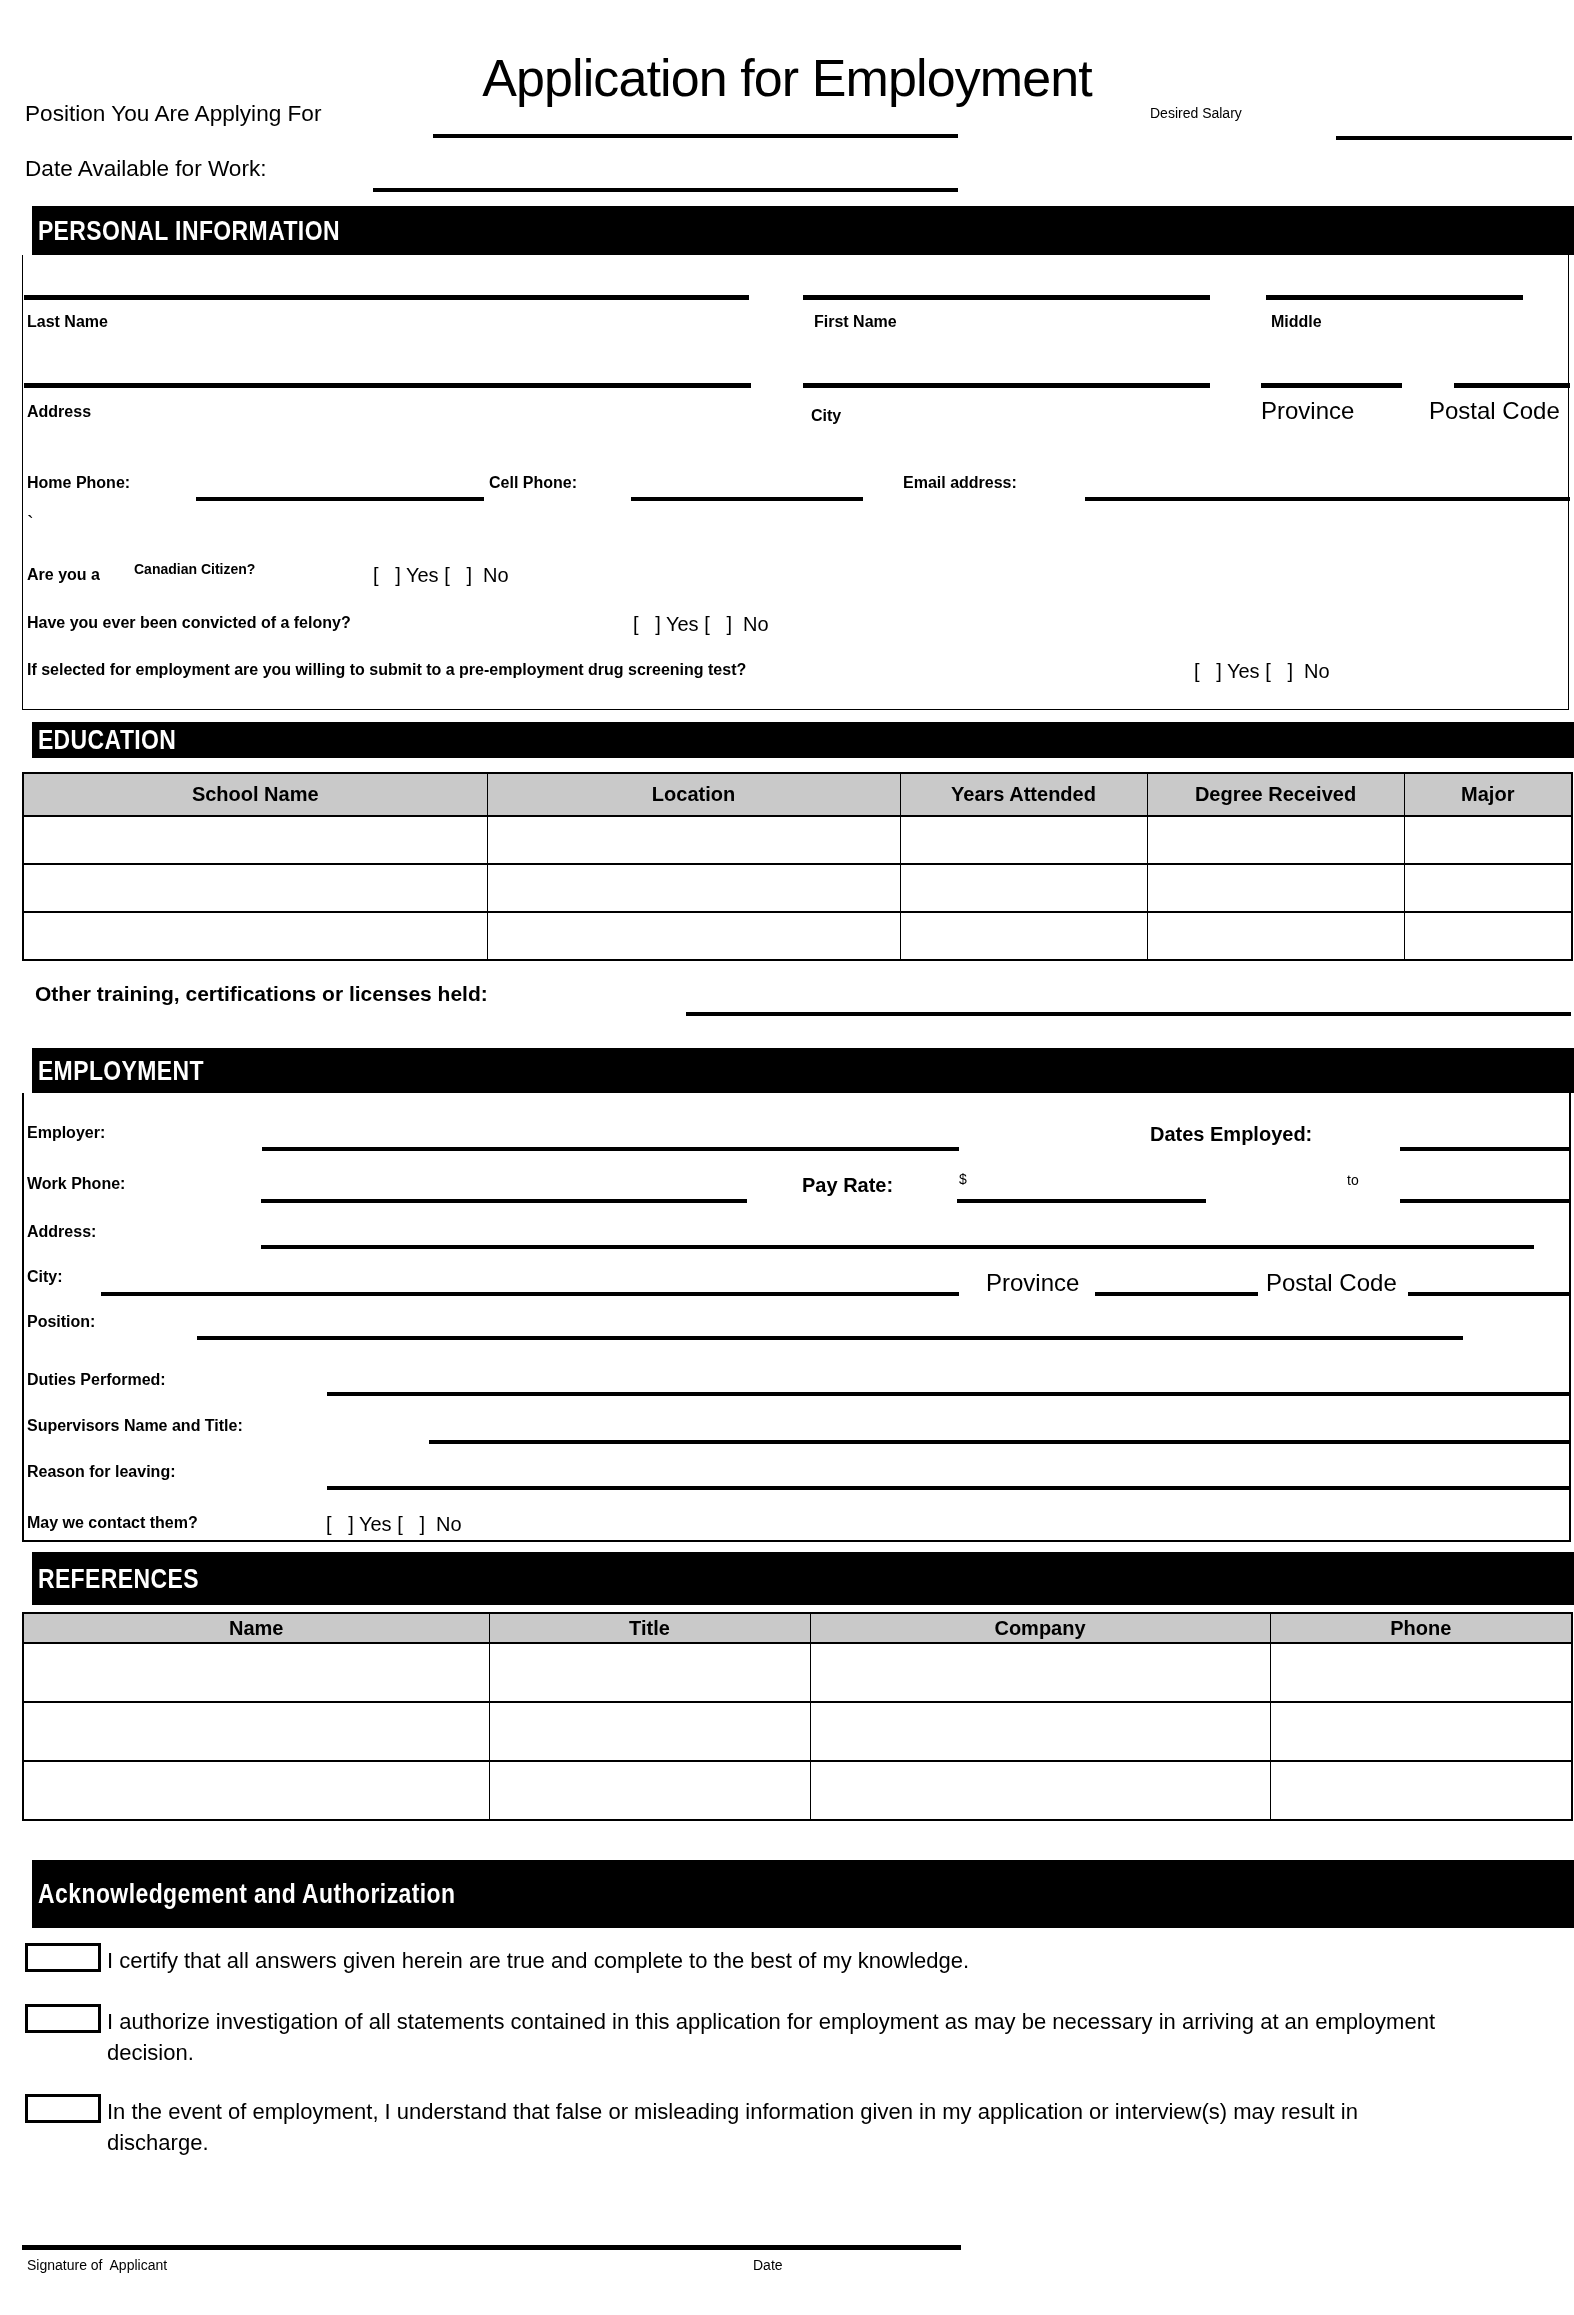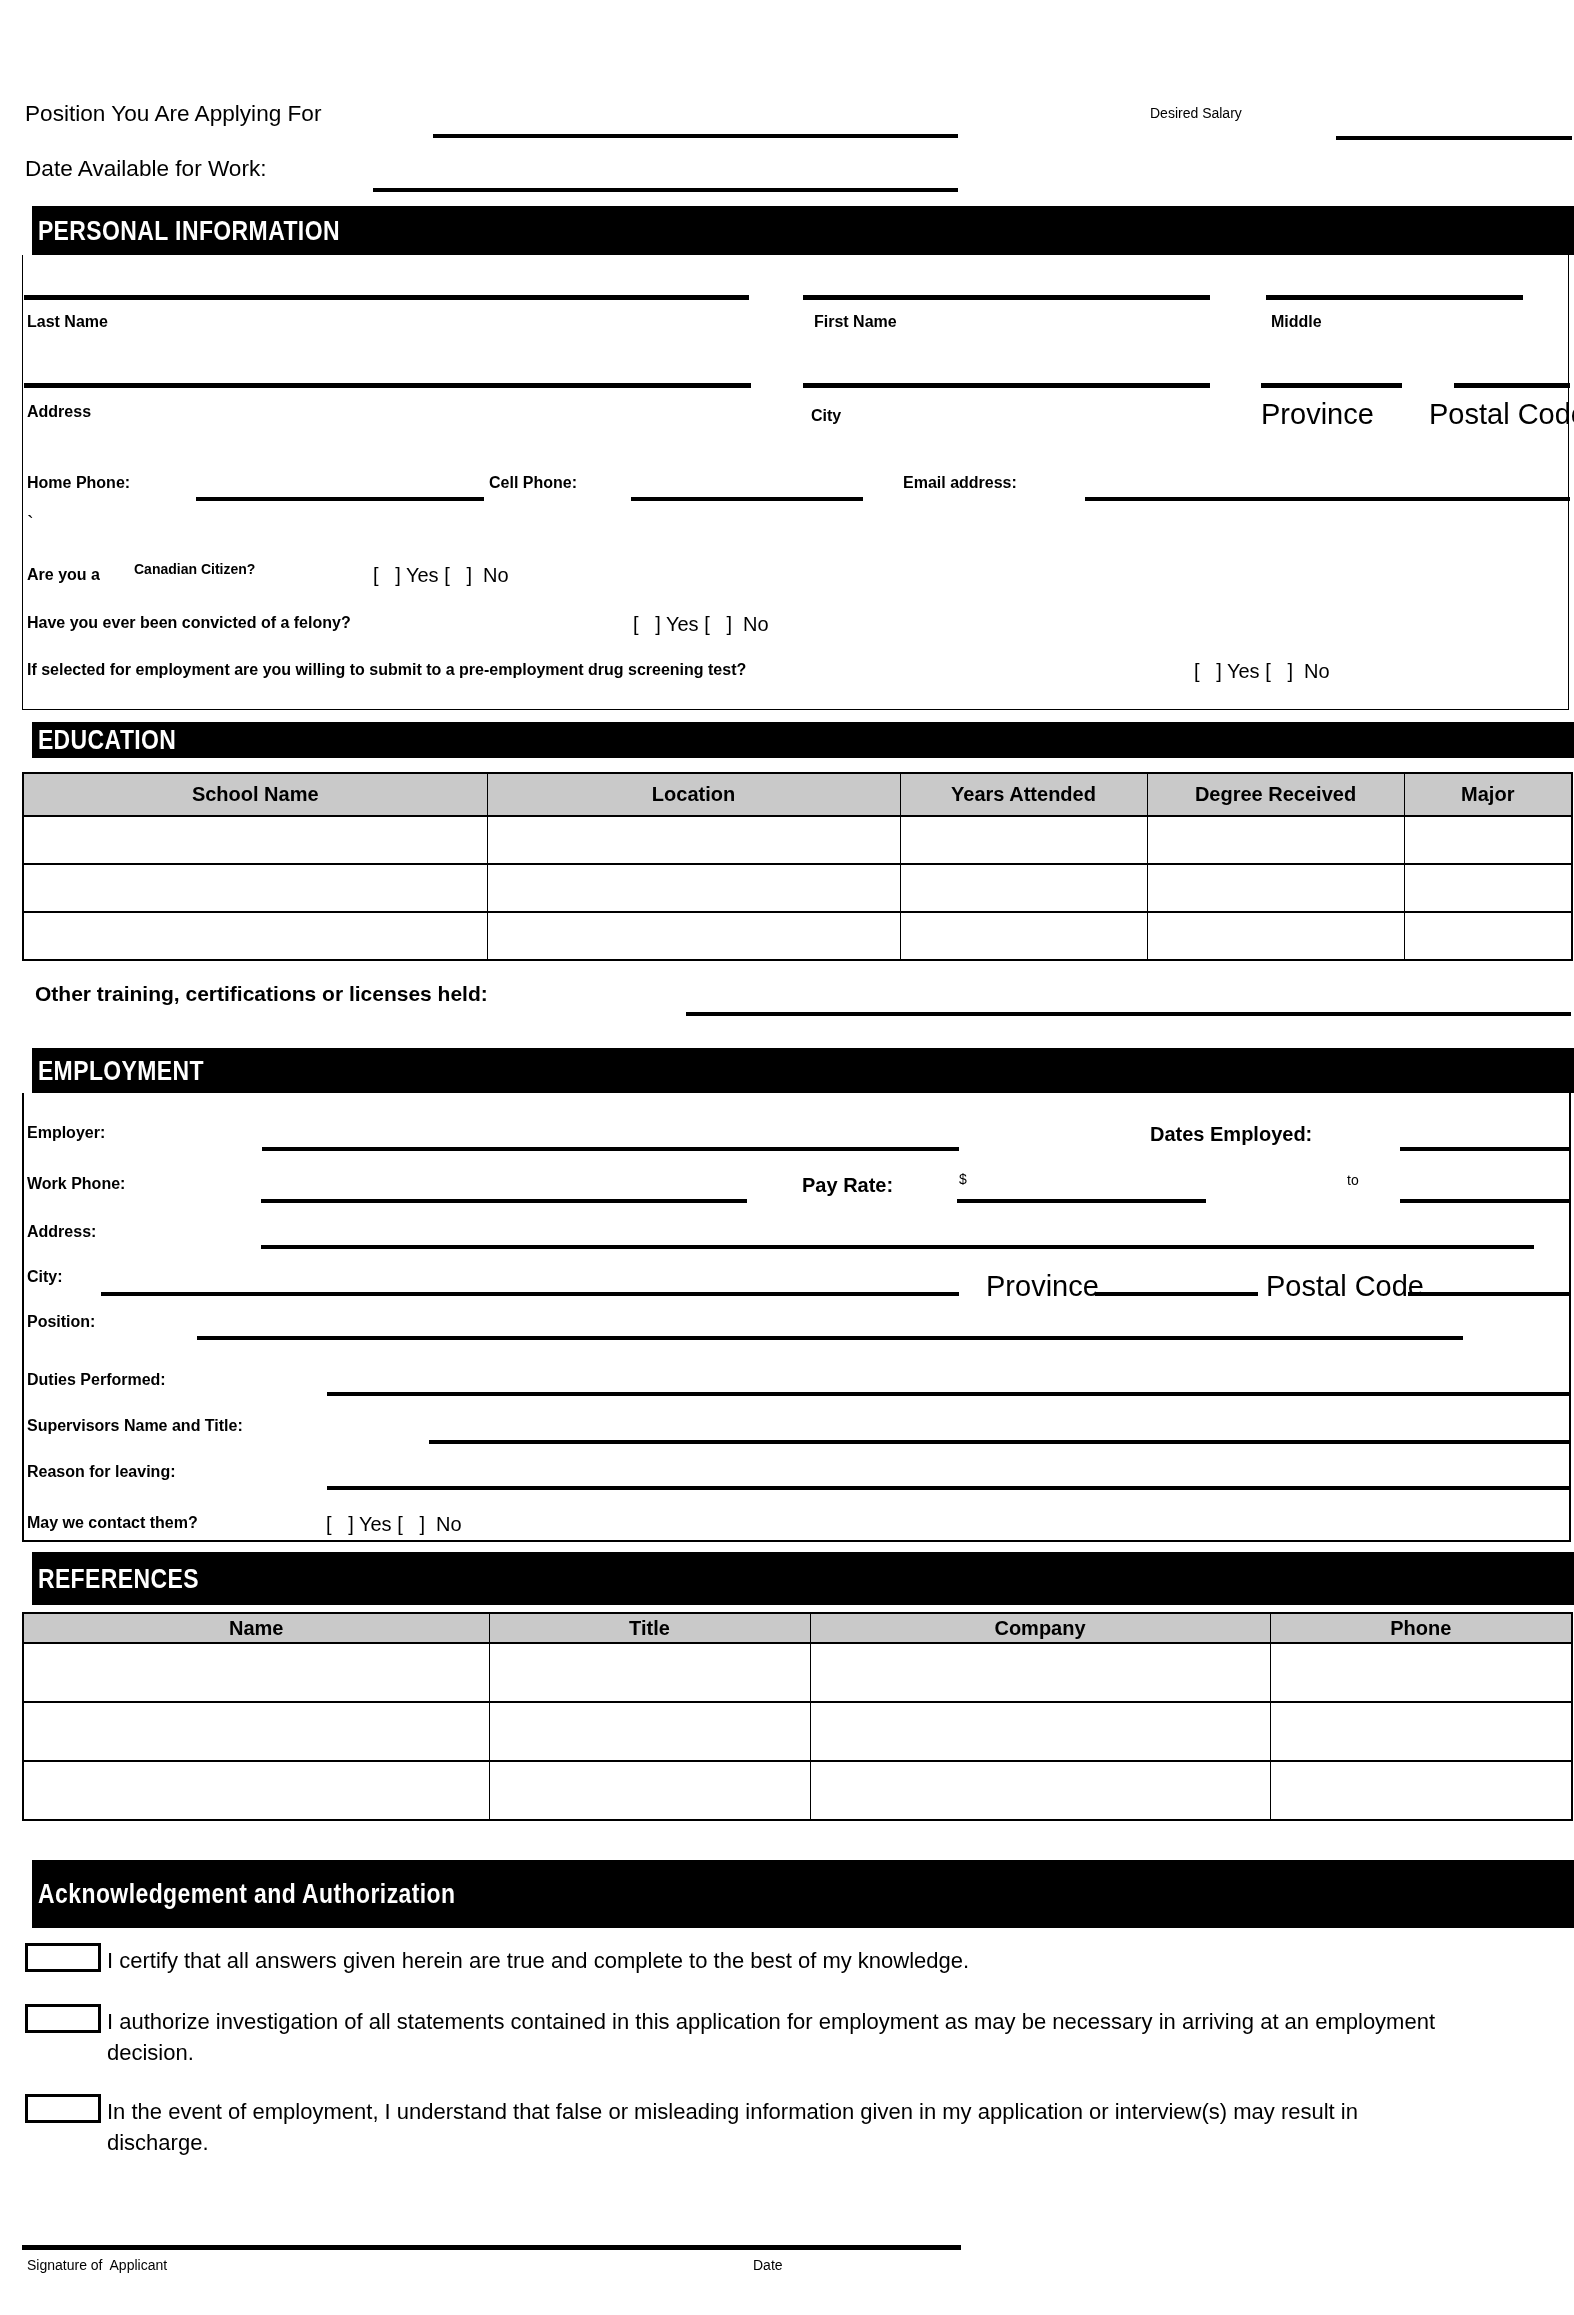--- a/index.html
+++ b/index.html
@@ -26,27 +26,28 @@
   table.grid th,table.grid td{border:1.8px solid #000;border-top-width:2.7px;border-bottom-width:2.7px;padding:0;}
   table.grid th{background:var(--table-header-bg);font-size:20px;font-weight:700;text-align:center;}
   table.grid{border:2.7px solid #000;}
   .edu th{height:41px;}
   .edu td{height:46px;}
   .ref th{height:28px;}
   .ref td{height:57px;}
   .ackbox{position:absolute;width:70px;height:22.6px;border:3.6px solid #000;background:#fff;}
   .stmt{position:absolute;font-size:22px;line-height:31px;width:1348px;white-space:normal;}
   .f21{font-size:16px;} .f22{font-size:20px;} .f23{font-size:21px;margin-left:8px;}
-  .f24{font-size:14px;} .f25{font-size:22.6px;} .f26{font-size:29px;}
+  .f24{font-size:14px;} .f25{font-size:22.6px;} .f26{font-size:24px;}
 </style>
 </head>
 <body>
 
 <div class="page">
 
+  <h1 class="title">Application for Employment</h1>
 
   <span class="abs f25" style="left:25px;top:101px">Position You Are Applying For</span>
   <div class="ln" style="left:433px;top:134px;width:525px"></div>
   <span class="abs f24" style="left:1150px;top:106px">Desired Salary</span>
   <div class="ln" style="left:1336px;top:136px;width:236px"></div>
 
   <span class="abs f25" style="left:25px;top:156px">Date Available for Work:</span>
   <div class="ln" style="left:373px;top:188px;width:585px"></div>
 
   <div class="bar" style="top:206px;height:49px">

